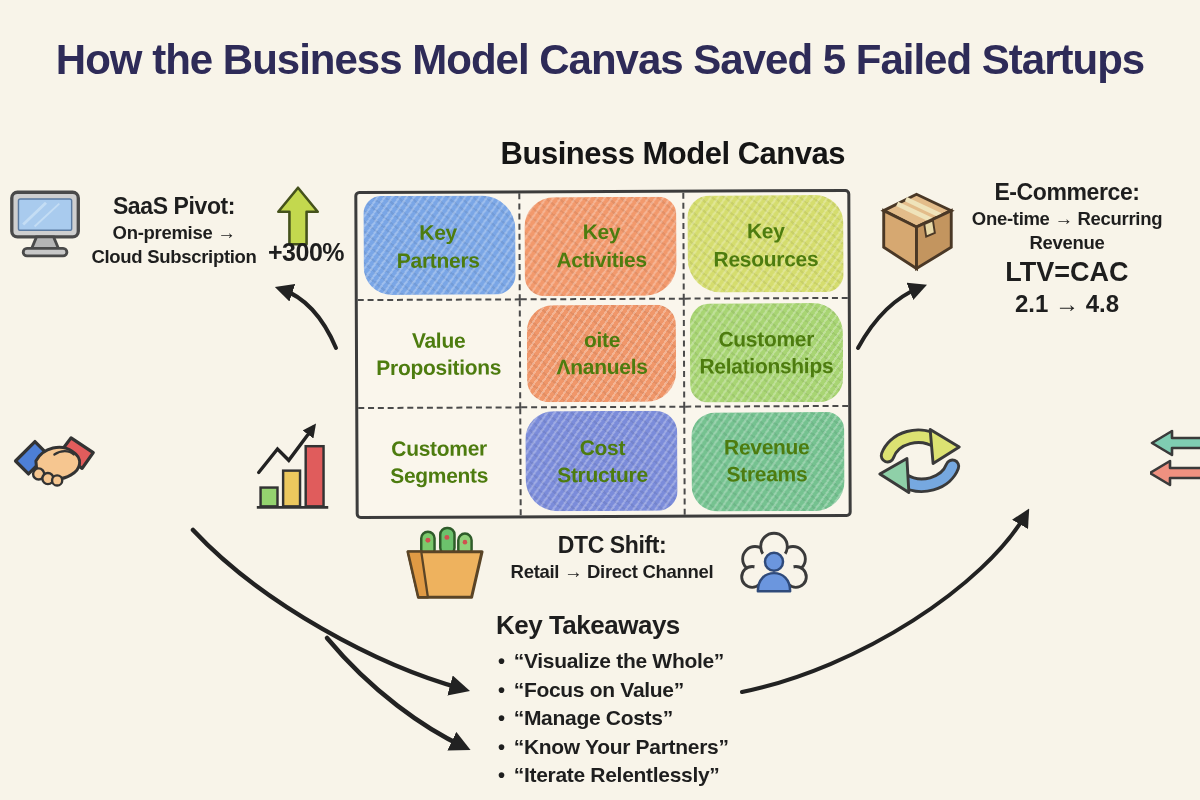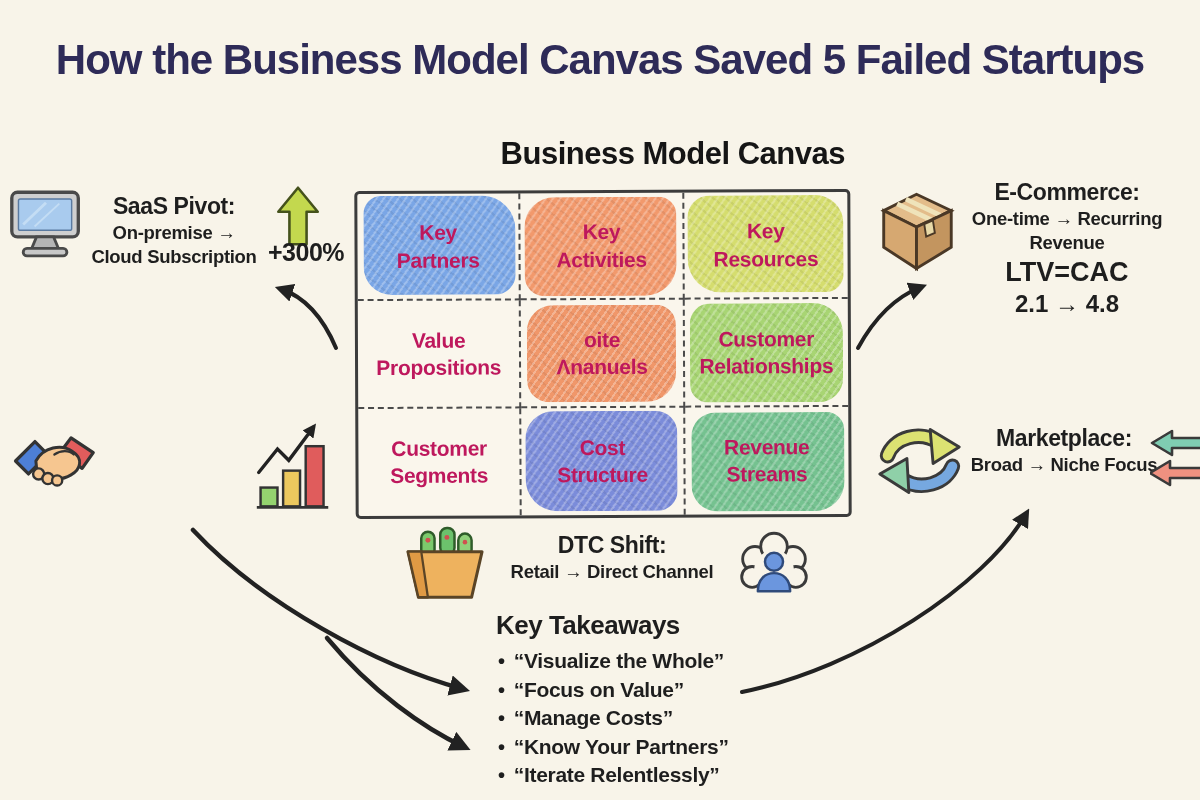--- a/index.html
+++ b/index.html
@@ -40,21 +40,21 @@
   }
   .patch.no-fill{background-image:none;}
   .cell:nth-child(1) .patch{border-radius:18px 34px 20px 28px;inset:2px 3px 4px 6px;}
   .cell:nth-child(2) .patch{border-radius:30px 18px 32px 20px;inset:4px 6px 2px 4px;}
   .cell:nth-child(3) .patch{border-radius:22px 28px 18px 34px;inset:3px 4px 5px 3px;}
   .cell:nth-child(5) .patch{border-radius:26px 20px 30px 22px;inset:5px 7px 4px 6px;}
   .cell:nth-child(6) .patch{border-radius:20px 30px 24px 18px;inset:4px 5px 3px 5px;}
   .cell:nth-child(8) .patch{border-radius:28px 22px 20px 32px;inset:3px 6px 4px 4px;}
   .cell:nth-child(9) .patch{border-radius:24px 18px 30px 26px;inset:5px 4px 3px 6px;}
   .cell-label{position:relative;z-index:2;white-space:pre-line;text-align:center;
-    font-size:21px;font-weight:bold;line-height:1.3;color:#be185d;letter-spacing:-0.3px;}
+    font-size:21px;font-weight:bold;line-height:1.3;color:#4d7c0f;letter-spacing:-0.3px;}
   
   .callout{text-align:center;line-height:1.28;}
   .callout .c-title{font-size:23px;font-weight:bold;letter-spacing:-0.4px;}
   .callout .c-line{font-size:18.5px;font-weight:bold;letter-spacing:-0.3px;}
   .metric-big{font-size:27px;font-weight:bold;margin-top:0;}
   .metric-change{font-size:24px;font-weight:bold;}
   .plus-metric{left:268px;top:238px;width:92px;text-align:left;
     font-size:25px;font-weight:bold;letter-spacing:-0.5px;}
   
   .takeaways{left:496px;top:610px;width:300px;}
@@ -190,24 +190,20 @@
   </div>
 
   <svg class="abs" style="left:874px;top:418px" width="92" height="86" viewBox="0 0 95 85">
     <path d="M14,37 A33,28 0 0 1 66,23" stroke="#3a3a3a" stroke-width="16" fill="none" stroke-linecap="round"></path>
     <path d="M14,37 A33,28 0 0 1 66,23" stroke="#dce272" stroke-width="10" fill="none" stroke-linecap="round"></path>
     <polygon points="58,10 88,28 61,45" fill="#dce272" stroke="#3a3a3a" stroke-width="3" stroke-linejoin="round"></polygon>
     <path d="M81,48 A33,28 0 0 1 30,62" stroke="#3a3a3a" stroke-width="16" fill="none" stroke-linecap="round"></path>
     <path d="M81,48 A33,28 0 0 1 30,62" stroke="#76a8e0" stroke-width="10" fill="none" stroke-linecap="round"></path>
     <polygon points="36,75 6,56 34,40" fill="#8fd0a8" stroke="#3a3a3a" stroke-width="3" stroke-linejoin="round"></polygon>
   </svg>
-  <div class="abs callout" style="left:960px;top:424px;width:208px">
-    <div class="c-title">Marketplace:</div>
-    <div class="c-line">Broad → Niche Focus</div>
-  </div>
   <svg class="abs" style="left:1150px;top:428px" width="50" height="62" viewBox="0 0 50 62">
     <polygon points="2,15 22,3 22,10 58,10 58,20 22,20 22,27" fill="#7fcdb2" stroke="#3a3a3a" stroke-width="2.6" stroke-linejoin="round"></polygon>
     <polygon points="0,45 20,33 20,40 58,40 58,50 20,50 20,57" fill="#ef9180" stroke="#3a3a3a" stroke-width="2.6" stroke-linejoin="round"></polygon>
   </svg>
 
   <svg class="abs" style="left:402px;top:526px" width="86" height="76" viewBox="0 0 90 80">
     <rect x="20" y="6" width="14" height="26" rx="7" fill="#7cc96c" stroke="#2f5c2a" stroke-width="2.6"></rect>
     <rect x="40" y="2" width="15" height="28" rx="7" fill="#6cc26c" stroke="#2f5c2a" stroke-width="2.6"></rect>
     <rect x="59" y="8" width="14" height="24" rx="7" fill="#8fd07a" stroke="#2f5c2a" stroke-width="2.6"></rect>
     <circle cx="27" cy="15" r="2.6" fill="#d05050"></circle>

